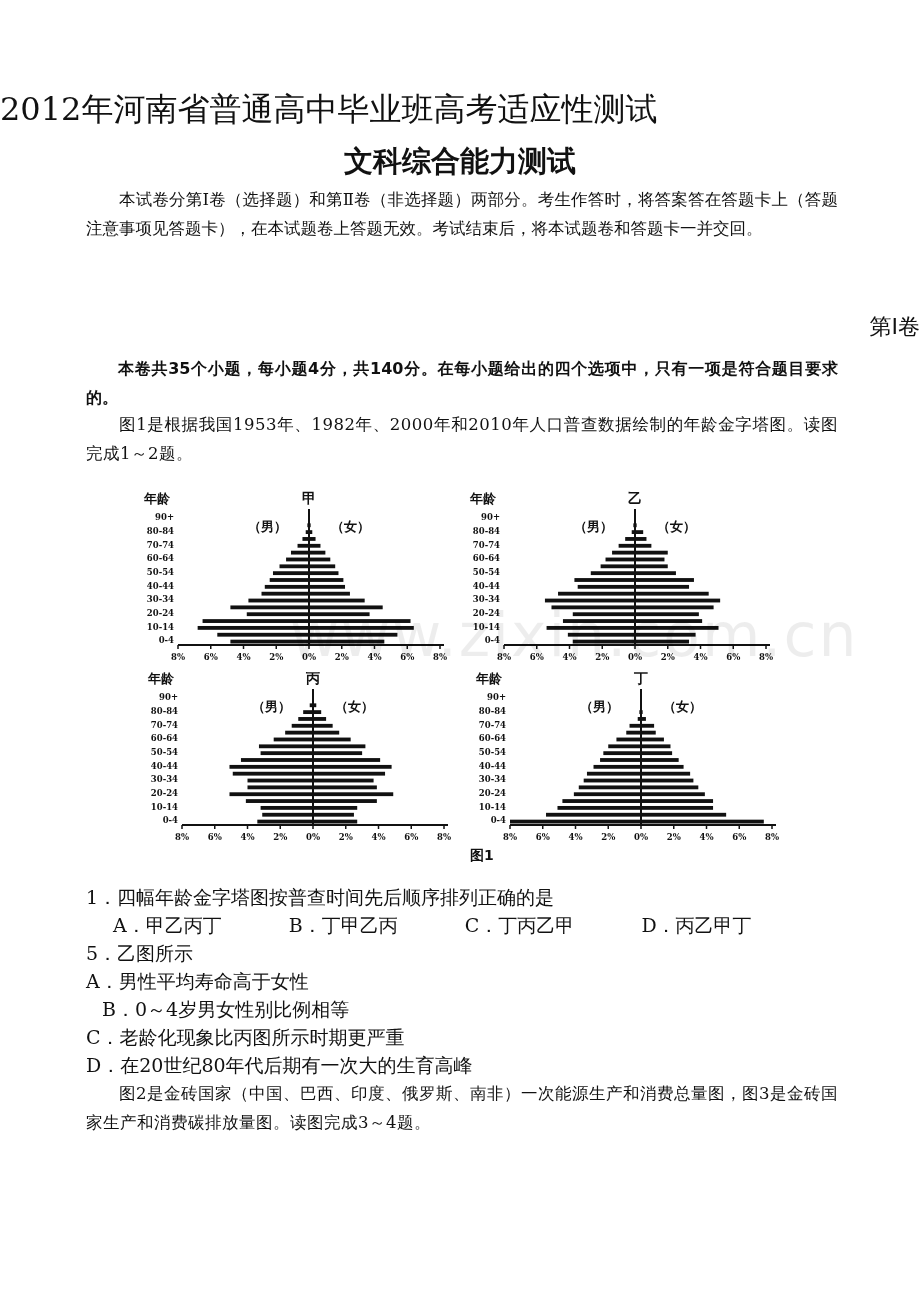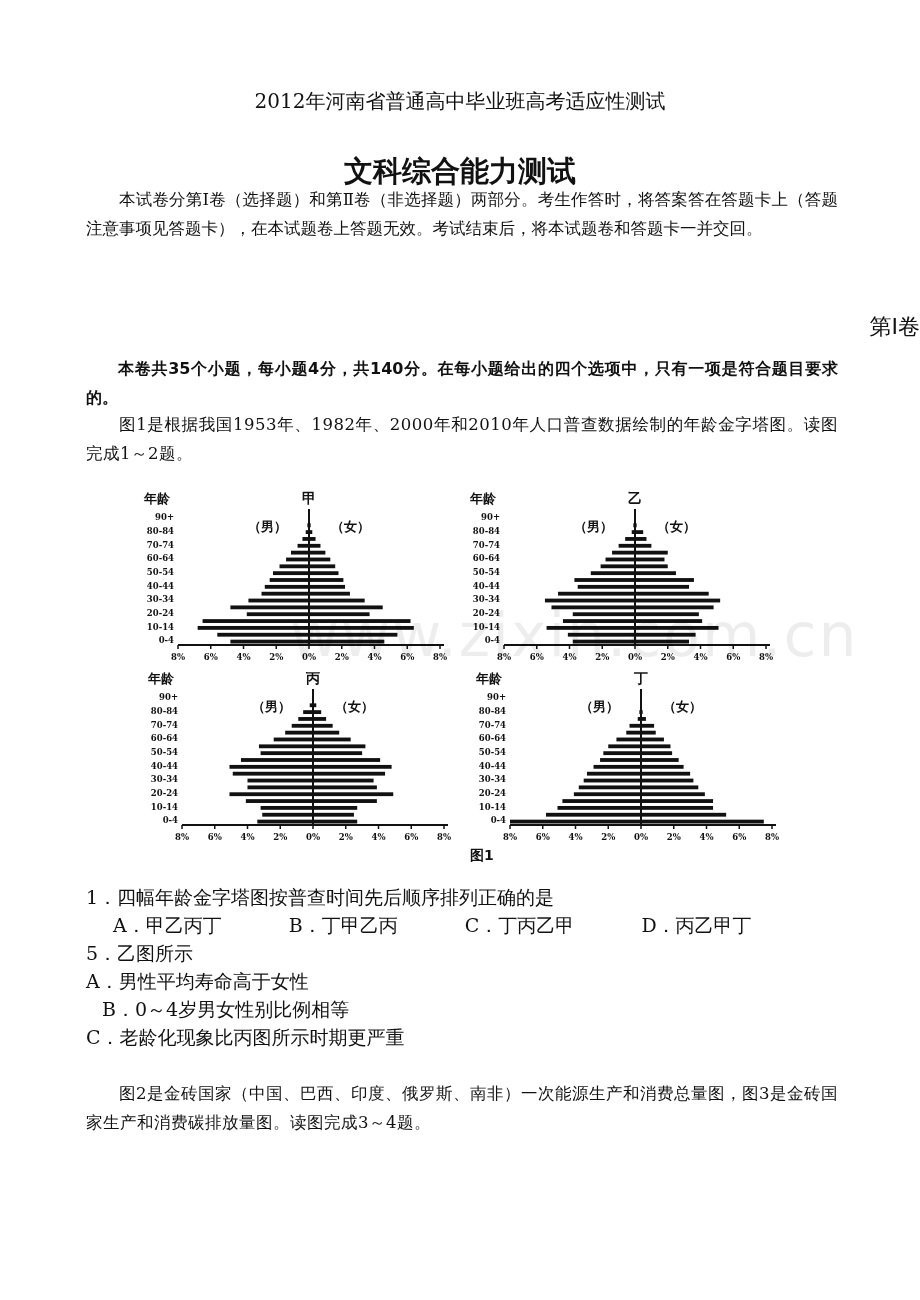--- a/index.html
+++ b/index.html
@@ -1,19 +1,19 @@
 <!DOCTYPE html>
 <html><head>
 <meta charset="utf-8">
 <style>
   html, body { margin:0; padding:0; background:#ffffff; }
   body { width:920px; height:1300px; position:relative; overflow:hidden; color:#111; font-family:"DejaVu Serif","Liberation Serif",serif; }
   .page { position:absolute; left:0; top:0; width:920px; height:1300px; }
-  .title1 { position:absolute; top:88px; left:0; width:920px; text-align:center; font-size:20px; letter-spacing:0px; }
-  .title2 { position:absolute; top:152px; left:0; width:920px; text-align:center; font-size:29px; font-family:"DejaVu Sans","Liberation Sans",sans-serif; font-weight:bold; }
+  .title1 { position:absolute; top:88px; left:0; width:920px; text-align:left; font-size:32px; letter-spacing:0px; }
+  .title2 { position:absolute; top:142px; left:0; width:920px; text-align:center; font-size:29px; font-family:"DejaVu Sans","Liberation Sans",sans-serif; font-weight:bold; }
   .para { position:absolute; left:86px; width:752px; font-size:16.5px; line-height:29px; text-align:justify; }
   .intro { top:185px; text-indent:2em; }
   .sec { position:absolute; top:312px; left:0; width:920px; text-align:right; font-size:22px; font-family:"DejaVu Sans","Liberation Sans",sans-serif; }
   .instr { top:354px; text-indent:2em; font-family:"DejaVu Sans","Liberation Sans",sans-serif; font-weight:bold; font-size:16px; }
   .figintro { top:410px; text-indent:2em; letter-spacing:0.5px; }
   .chart { position:absolute; }
   .chart svg { display:block; }
   .figcap { position:absolute; top:847px; left:470px; font-family:"DejaVu Sans","Liberation Sans",sans-serif; font-weight:bold; font-size:14px; }
   .line { position:absolute; left:86px; font-size:19px; line-height:28px; white-space:nowrap; }
   .opts span { display:inline-block; margin-right:34px;margin-left:27px; }
@@ -344,15 +344,16 @@
   <div class="line opts" style="top:911px;">
     <span>A．甲乙丙丁</span>
     <span>B．丁甲乙丙</span>
     <span>C．丁丙乙甲</span>
     <span>D．丙乙甲丁</span>
   </div>
   <div class="line" style="top:939px;">5．乙图所示</div>
   <div class="line" style="top:967px;">A．男性平均寿命高于女性</div>
   <div class="line" style="top:995px; left:102px;">B．0～4岁男女性别比例相等</div>
   <div class="line" style="top:1023px;">C．老龄化现象比丙图所示时期更严重</div>
+  <div class="line" style="top:1051px;">D．在20世纪80年代后期有一次大的生育高峰</div>
   <div class="para figintro" style="top:1079px; letter-spacing:0.5px;">图2是金砖国家（中国、巴西、印度、俄罗斯、南非）一次能源生产和消费总量图，图3是金砖国家生产和消费碳排放量图。读图完成3～4题。</div>
 
 </div>
 
 </body></html>

